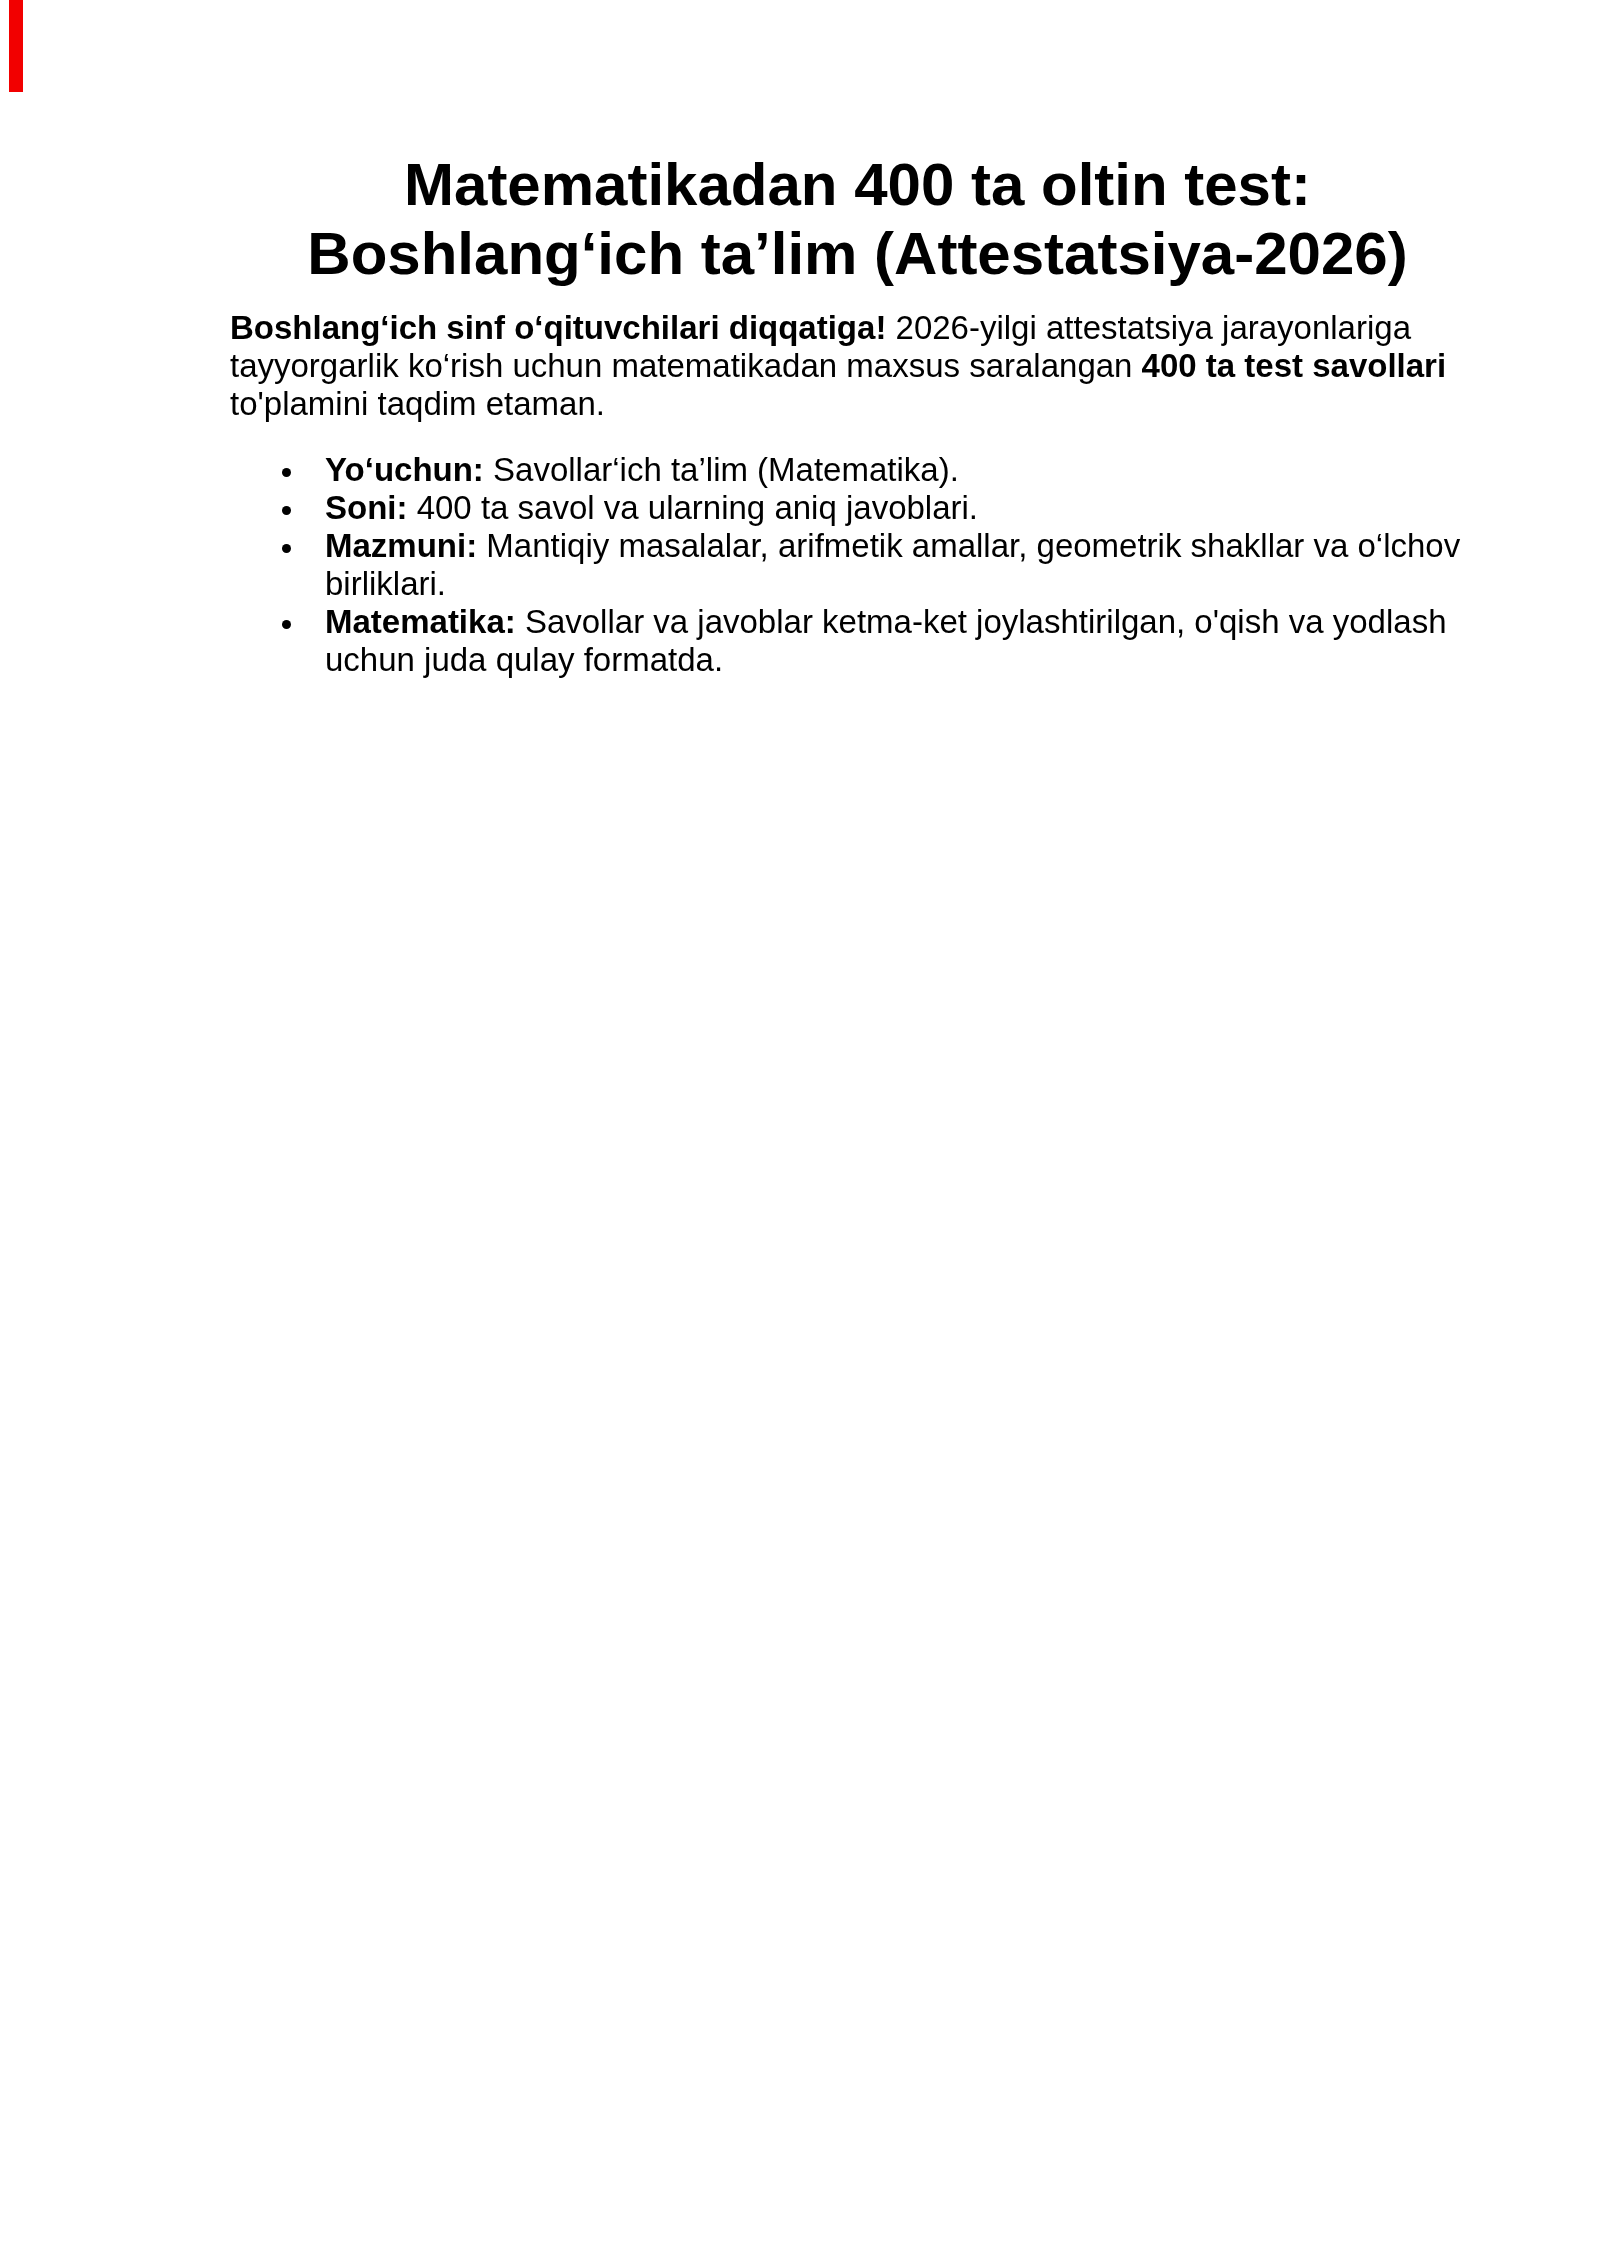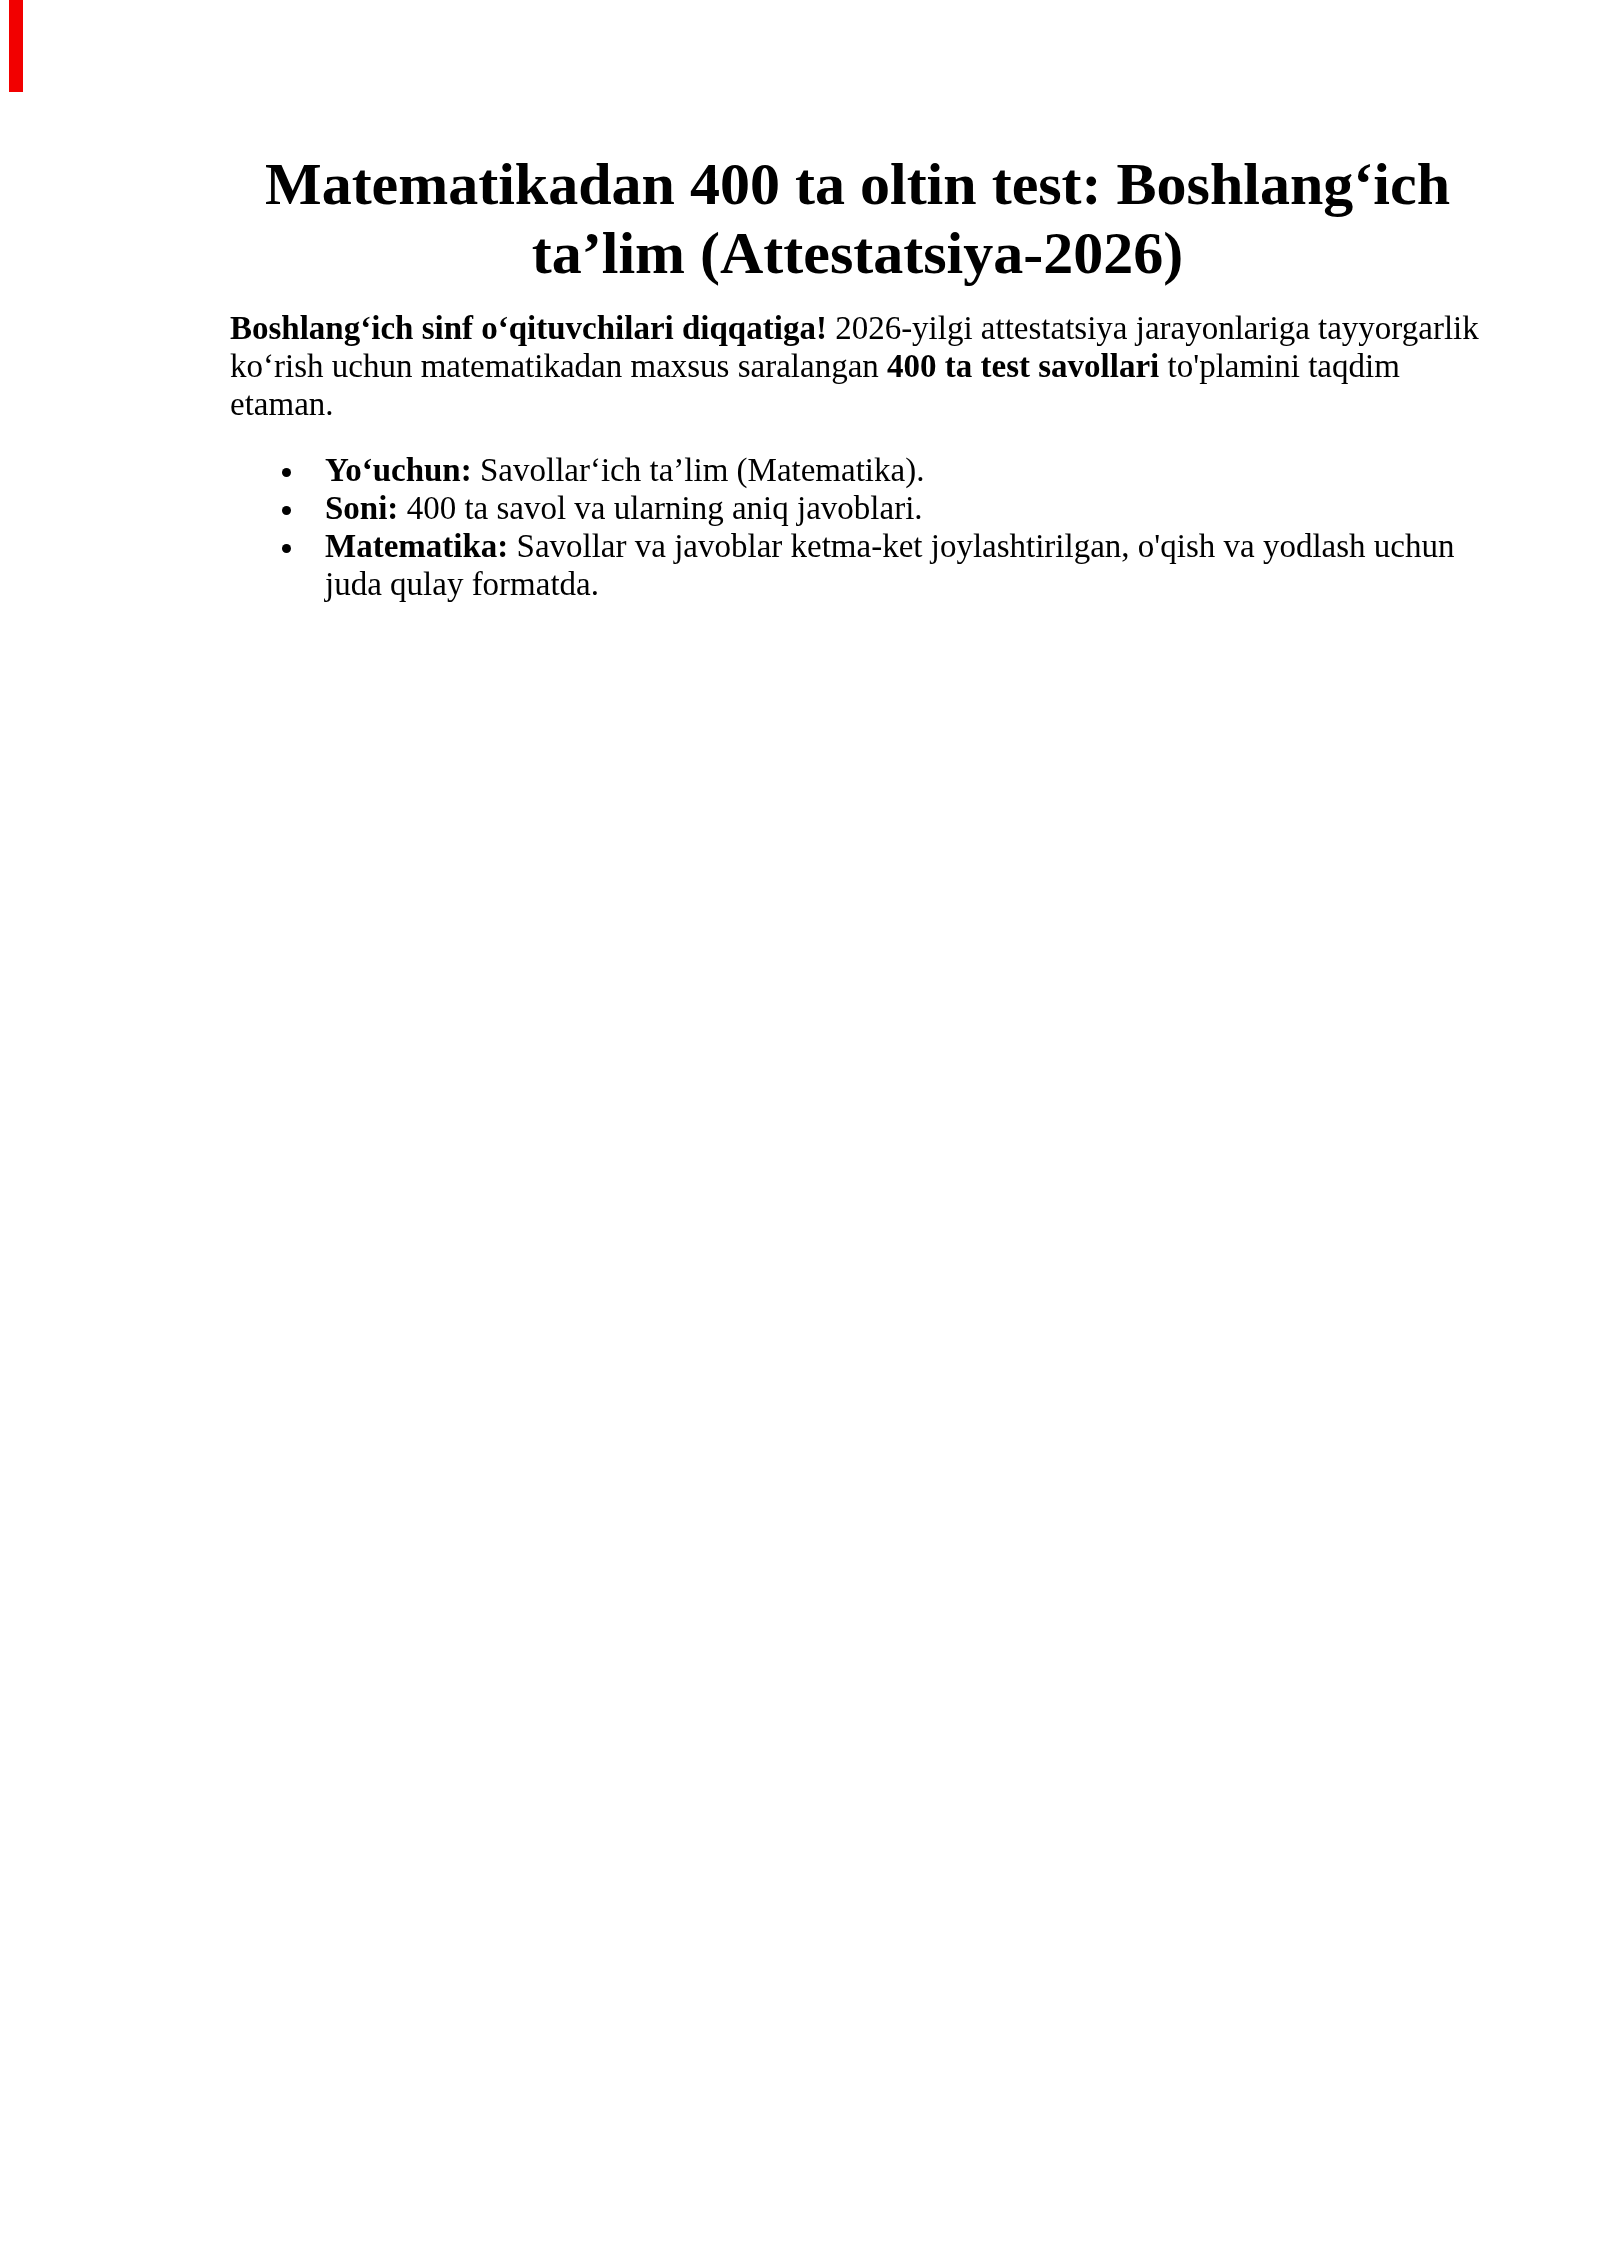--- a/index.html
+++ b/index.html
@@ -6,21 +6,21 @@
     margin: 0;
     padding: 0;
     background: #ffffff;
   }
   .page {
     position: relative;
     width: 1600px;
     height: 2262px;
     background: #ffffff;
     color: #000000;
-    font-family: Liberation Serif, serif;
+    font-family: Liberation Sans, sans-serif;
     overflow: hidden;
   }
   .red-marker {
     position: absolute;
     left: 9px;
     top: 0;
     width: 14px;
     height: 92px;
   }
   .content {
@@ -77,17 +77,18 @@
 
   <div class="content">
 
     <h1 class="doc-title">Matematikadan 400 ta oltin test: Boshlang‘ich ta’lim (Attestatsiya-2026)</h1>
 
     <p class="intro"><span class="b">Boshlang‘ich sinf o‘qituvchilari diqqatiga!</span><span> 2026-yilgi attestatsiya jarayonlariga tayyorgarlik ko‘rish uchun matematikadan maxsus saralangan </span><span class="b">400 ta test savollari</span><span> to'plamini taqdim etaman.</span></p>
 
     <ul class="features">
       <li><span class="dot"></span><span class="b">Yo‘uchun:</span><span> Savollar‘ich ta’lim (Matematika).</span></li>
       <li><span class="dot"></span><span class="b">Soni:</span><span> 400 ta savol va ularning aniq javoblari.</span></li>
+      <li><span class="dot"></span><span class="b">Mazmuni:</span><span> Mantiqiy masalalar, arifmetik amallar, geometrik shakllar va o‘lchov birliklari.</span></li>
       <li><span class="dot"></span><span class="b">Matematika:</span><span> Savollar va javoblar ketma-ket joylashtirilgan, o'qish va yodlash uchun juda qulay formatda.</span></li>
     </ul>
 
   </div>
 </div>
 
 </body></html>

